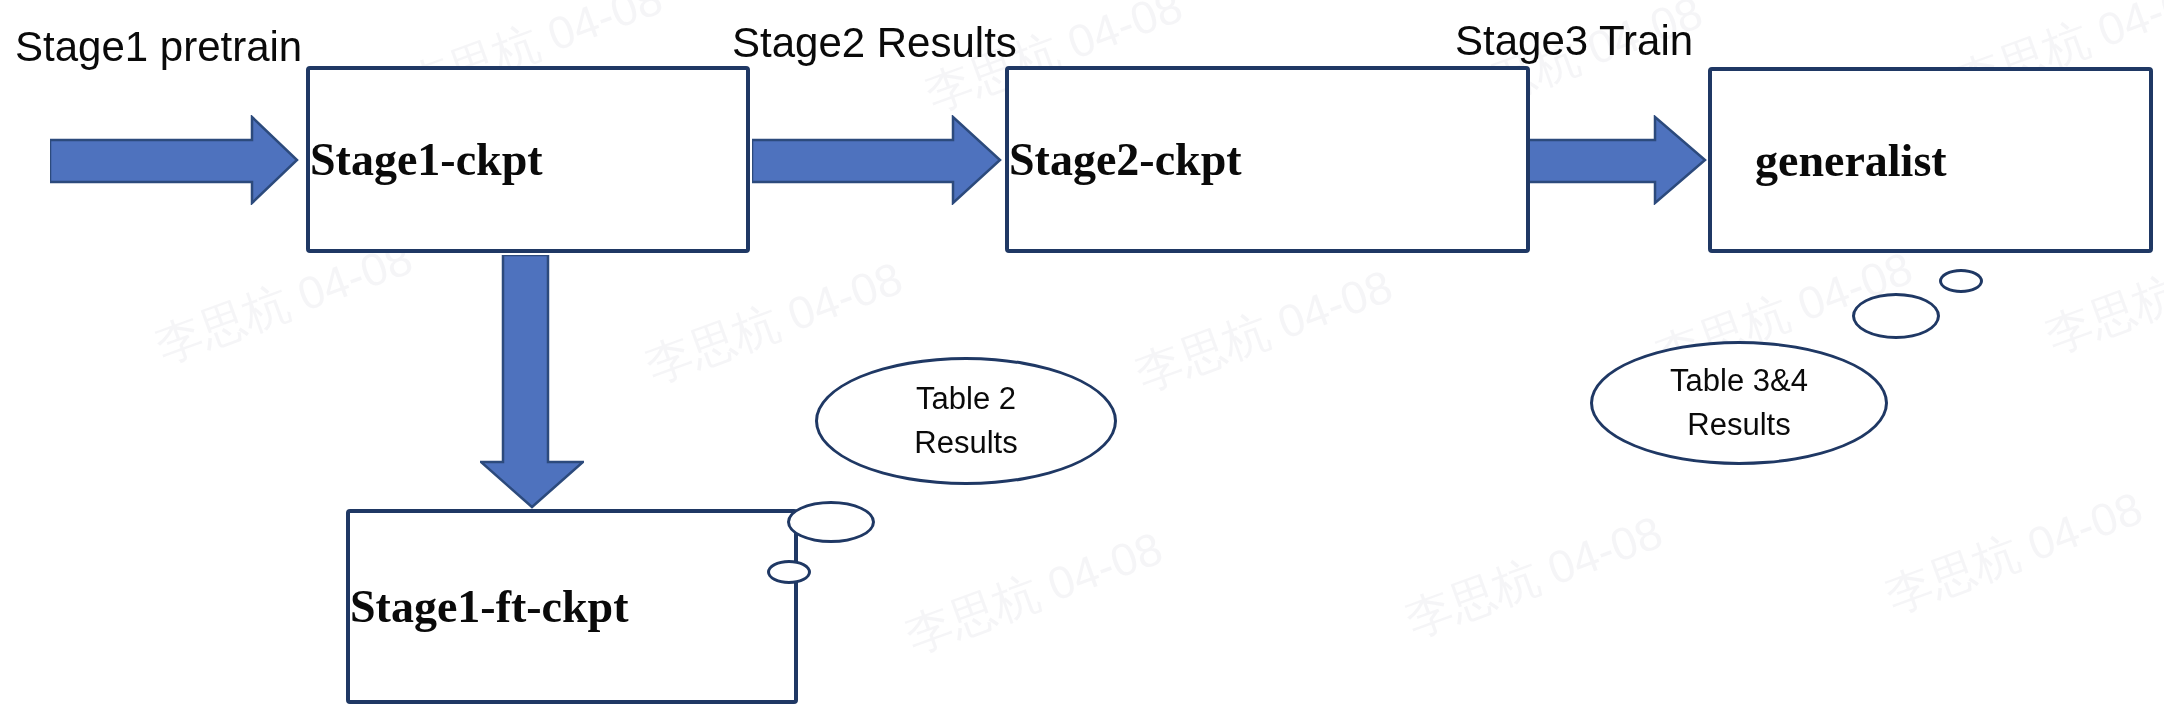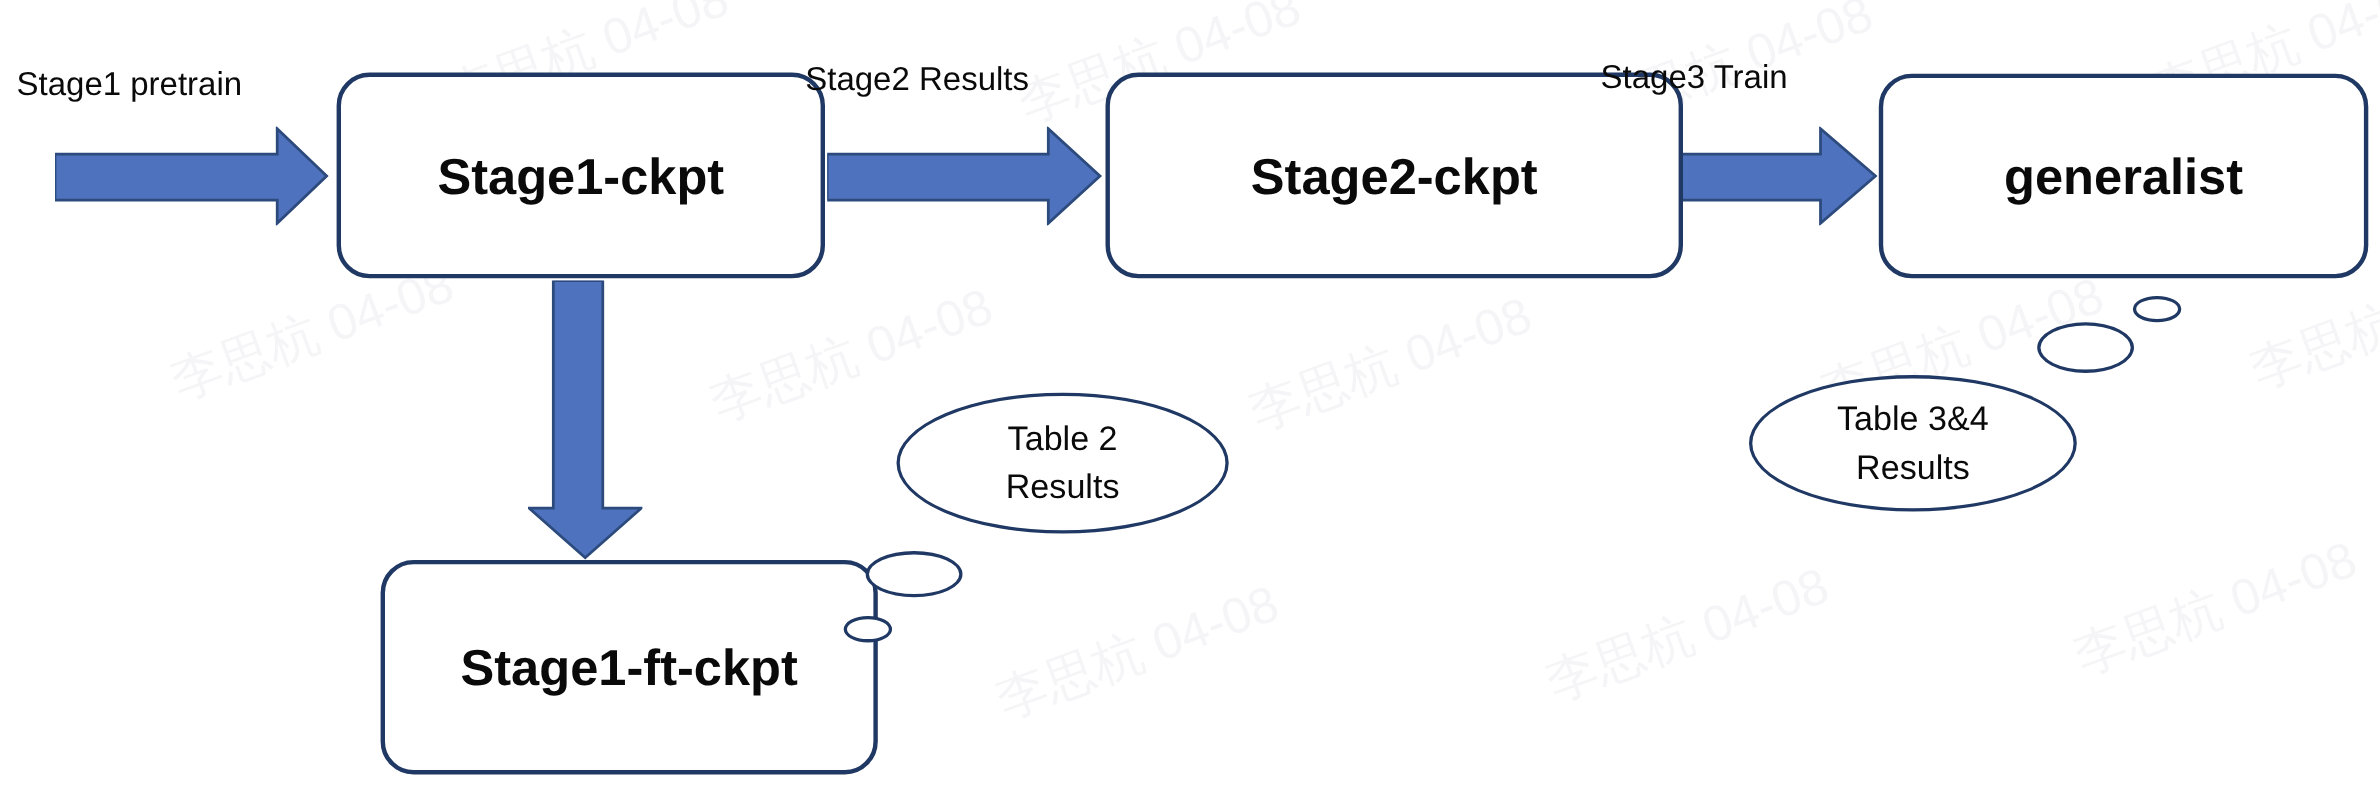--- a/index.html
+++ b/index.html
@@ -21,36 +21,36 @@
   .wm{
     position:absolute;
     font-size:46px;
     white-space:nowrap;
     color:rgba(110,120,140,0.07);
     transform:rotate(-20deg);
   }
   
   .edge-label{
     position:absolute;
-    font-size:30px;
+    font-size:42px;
     line-height:1.1;
     color:var(--text);
     white-space:nowrap;
     z-index:3;
-    margin-top:36px;
   }
   
   .node-box{
     position:absolute;
     box-sizing:border-box;
     background:#ffffff;
     border:4px solid var(--shape-border);
-    border-radius:30px;
-    display:flex;align-items:center;justify-content:center;
+    border-radius:4px;
+    display:flex;align-items:center;
     z-index:2;
+    font-family:Liberation Serif, serif;
   }
   .node-box .node-label{
     font-size:46px;
     font-weight:bold;
     letter-spacing:0px;
     white-space:nowrap;
   }
   
   .arrow-svg{position:absolute;z-index:1;display:block;}
   .arrow-svg polygon{stroke:var(--arrow-stroke);stroke-width:2.5;stroke-linejoin:miter;}
@@ -111,21 +111,21 @@
   <svg class="arrow-svg" style="left:480px;top:255px;" width="104" height="254" viewBox="0 0 104 254">
     <polygon points="23,0 68,0 68,207 103,207 52,252 1,207 23,207" fill="#4E72BE"></polygon>
   </svg>
 
   <div class="node-box" style="left:306px;top:66px;width:444px;height:187px;">
     <span class="node-label">Stage1-ckpt</span>
   </div>
   <div class="node-box" style="left:1005px;top:66px;width:525px;height:187px;">
     <span class="node-label">Stage2-ckpt</span>
   </div>
-  <div class="node-box" style="left:1708px;top:67px;width:445px;height:186px;">
+  <div class="node-box" style="left:1708px;top:67px;width:445px;height:186px;padding-left:43px;">
     <span class="node-label">generalist</span>
   </div>
   <div class="node-box" style="left:302px;top:509px;width:452px;height:195px;margin-left:44px;">
     <span class="node-label">Stage1-ft-ckpt</span>
   </div>
 
   <div class="bubble bubble-main" style="left:815px;top:357px;width:302px;height:128px;align-items:center;">
     <div class="bubble-line">Table 2</div>
     <div class="bubble-line">Results</div>
   </div>

